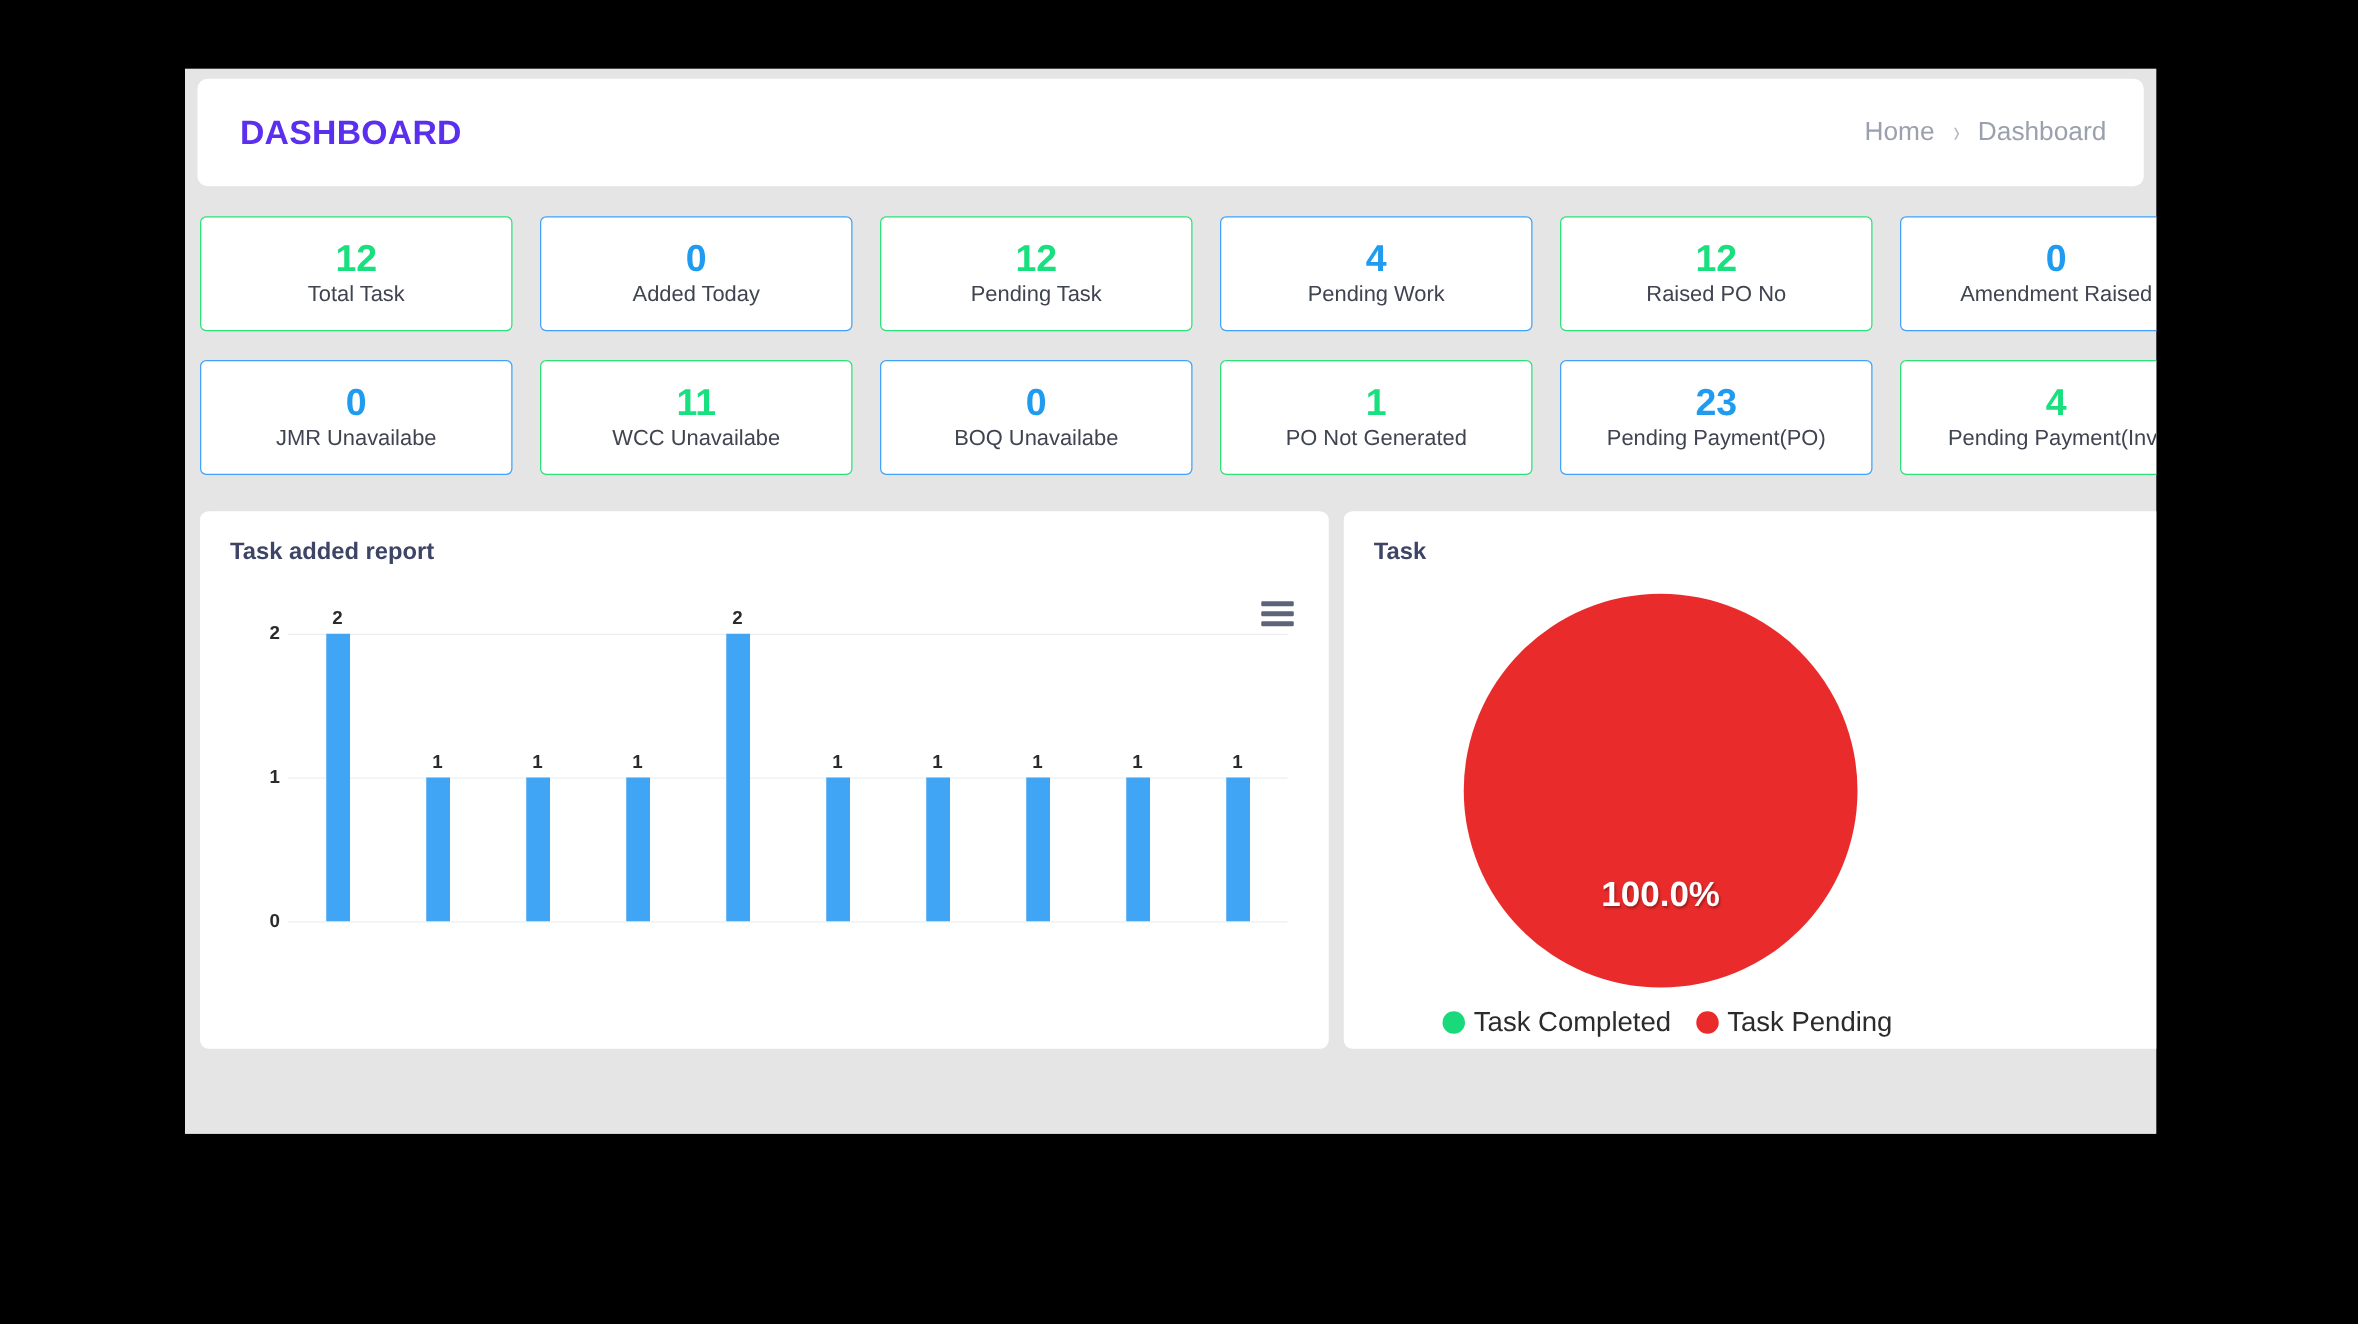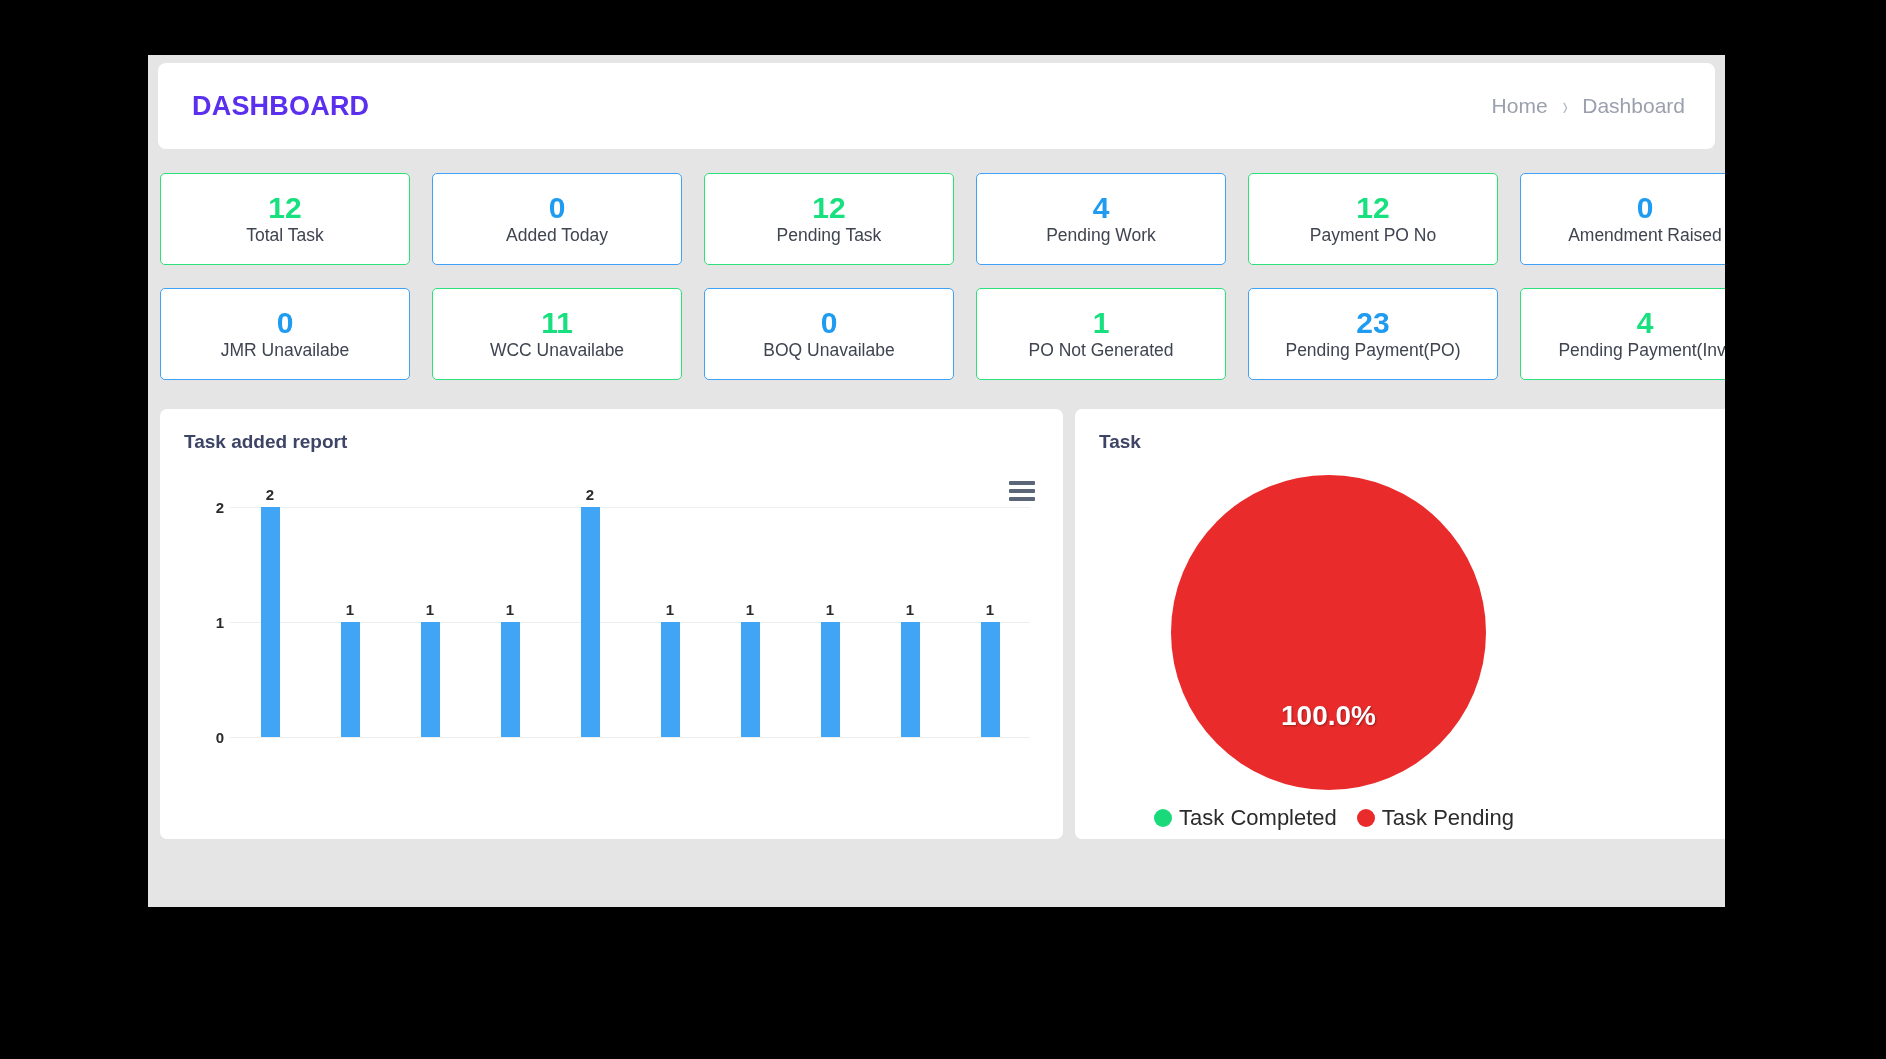--- a/index.html
+++ b/index.html
@@ -252,21 +252,21 @@
           <div class="stat-card green">
             <div class="stat-value">12</div>
             <div class="stat-label">Pending Task</div>
           </div>
           <div class="stat-card blue">
             <div class="stat-value">4</div>
             <div class="stat-label">Pending Work</div>
           </div>
           <div class="stat-card green">
             <div class="stat-value">12</div>
-            <div class="stat-label">Payment PO No</div>
+            <div class="stat-label">Raised PO No</div>
           </div>
           <div class="stat-card blue">
             <div class="stat-value">0</div>
             <div class="stat-label">Amendment Raised</div>
           </div>
         </div>
 
         <div class="stat-row" id="stat-row-2">
           <div class="stat-card blue">
             <div class="stat-value">0</div>

